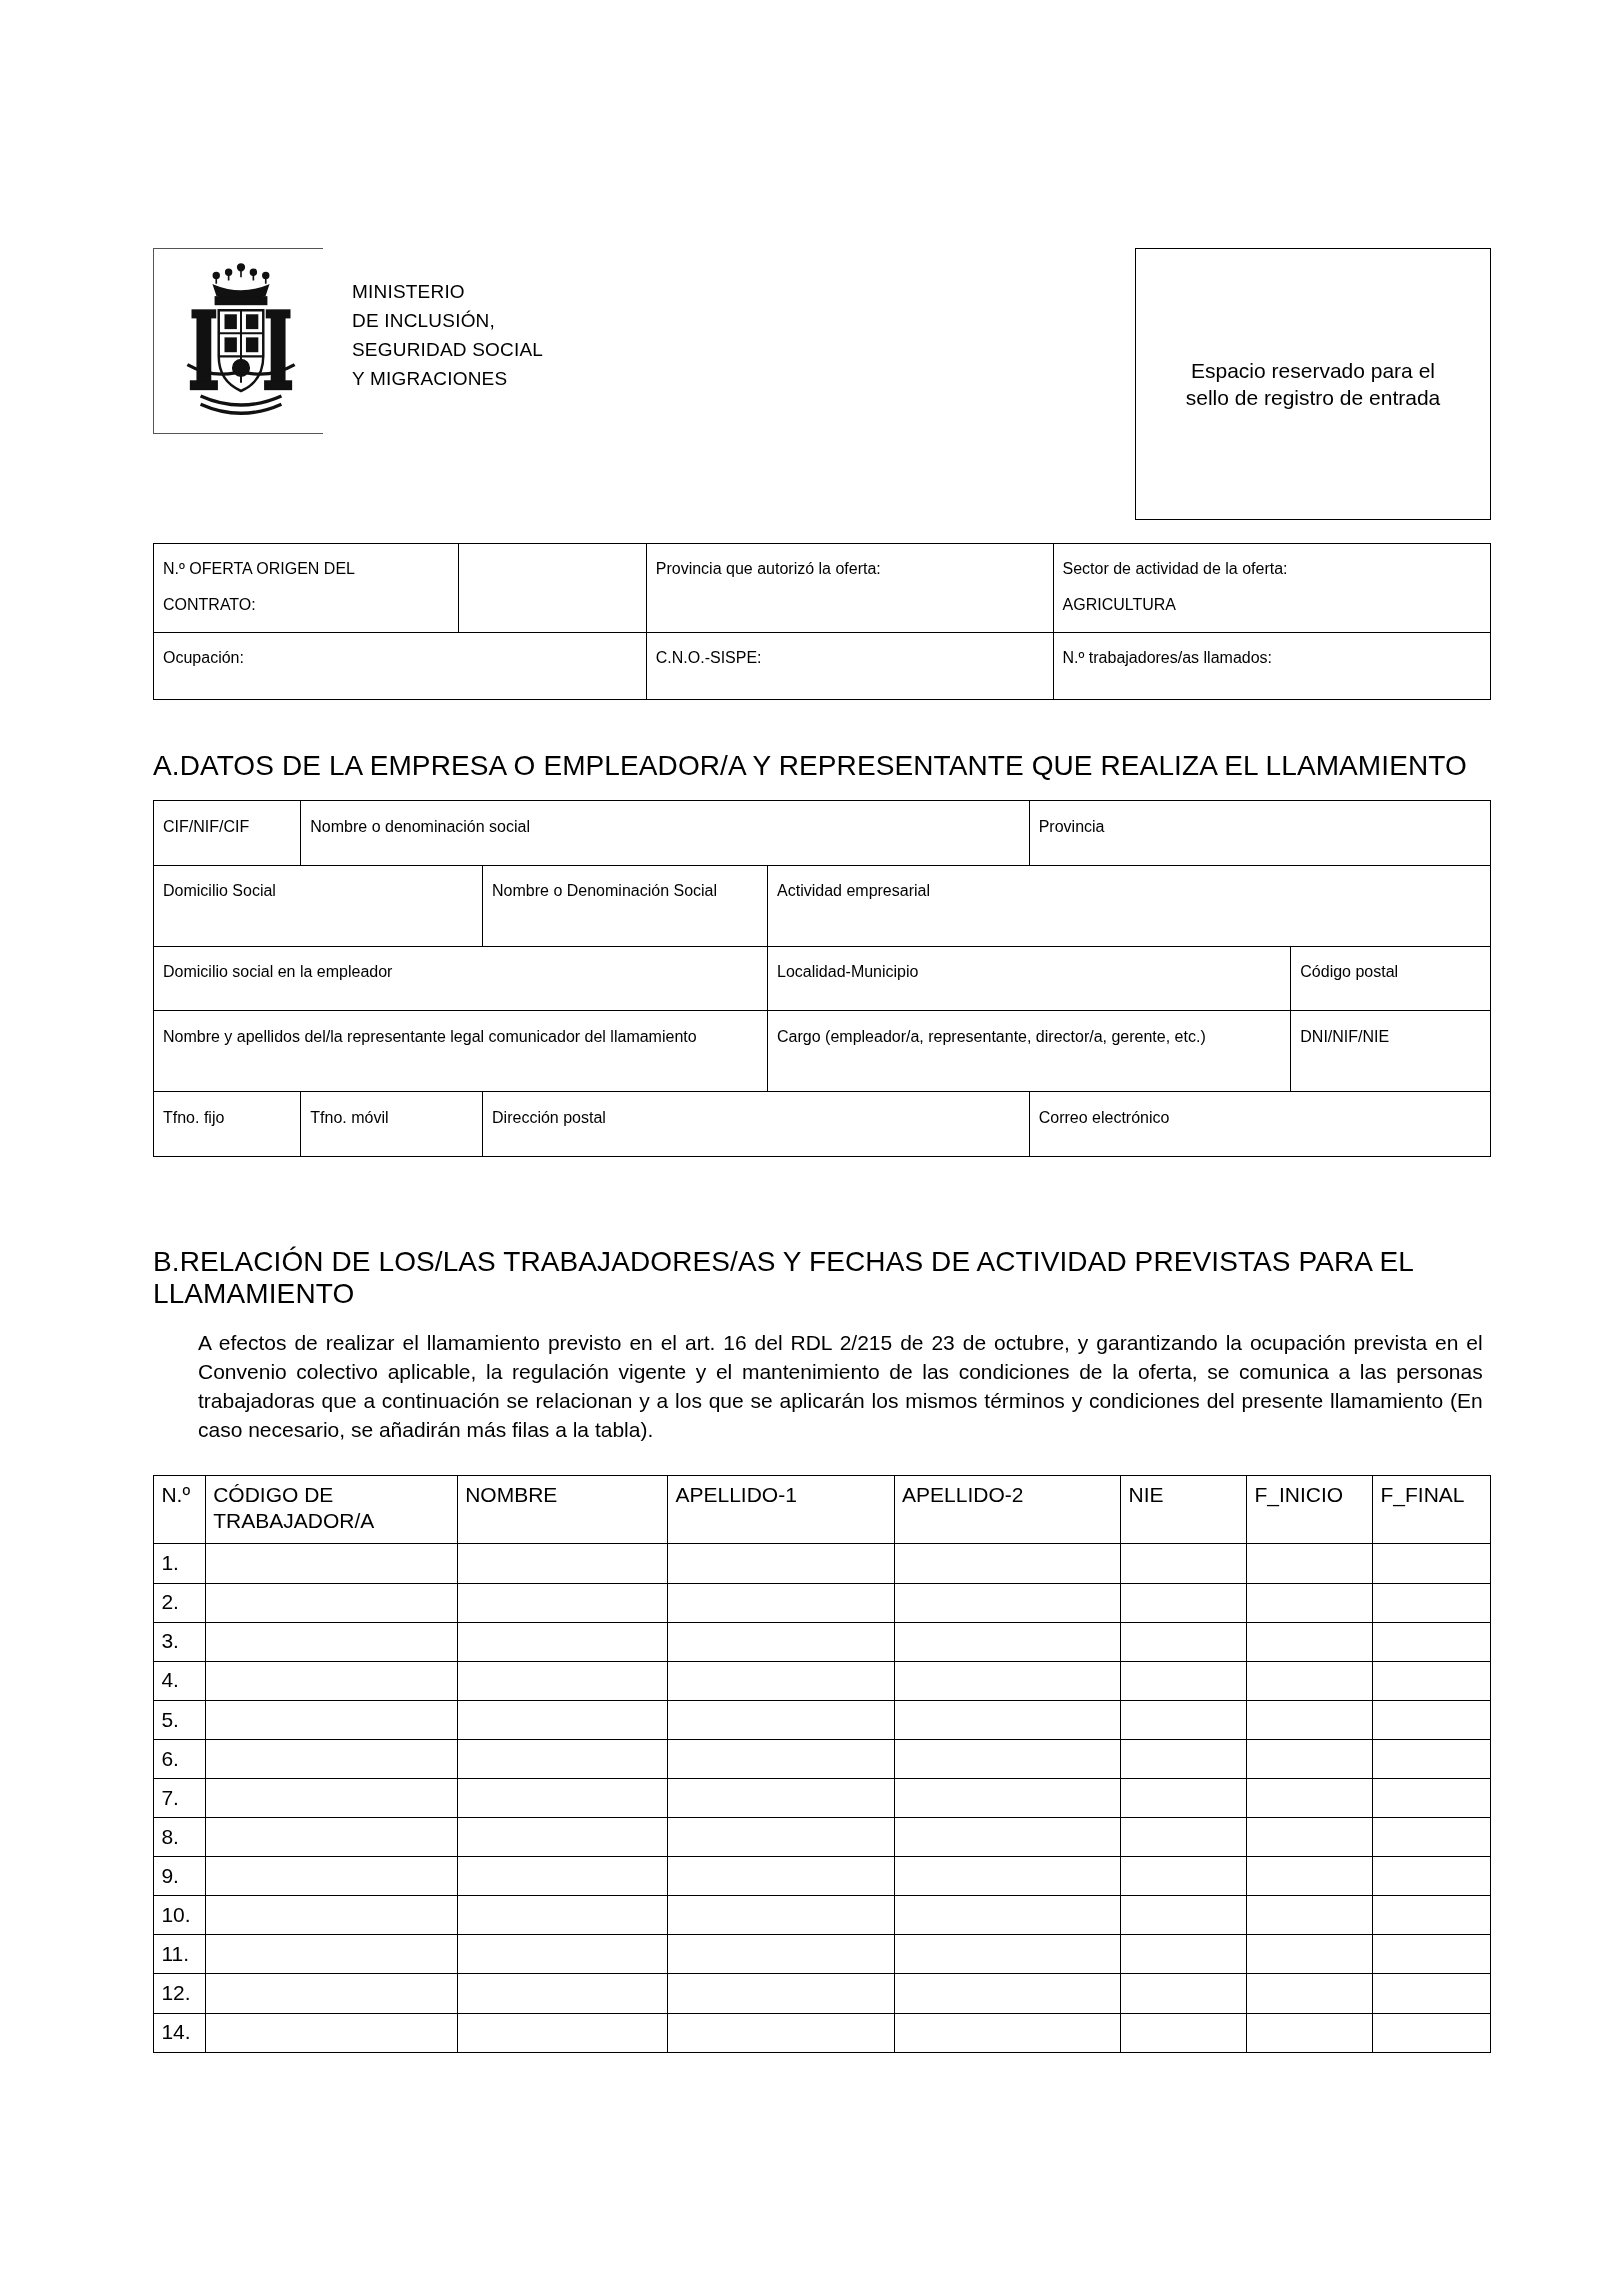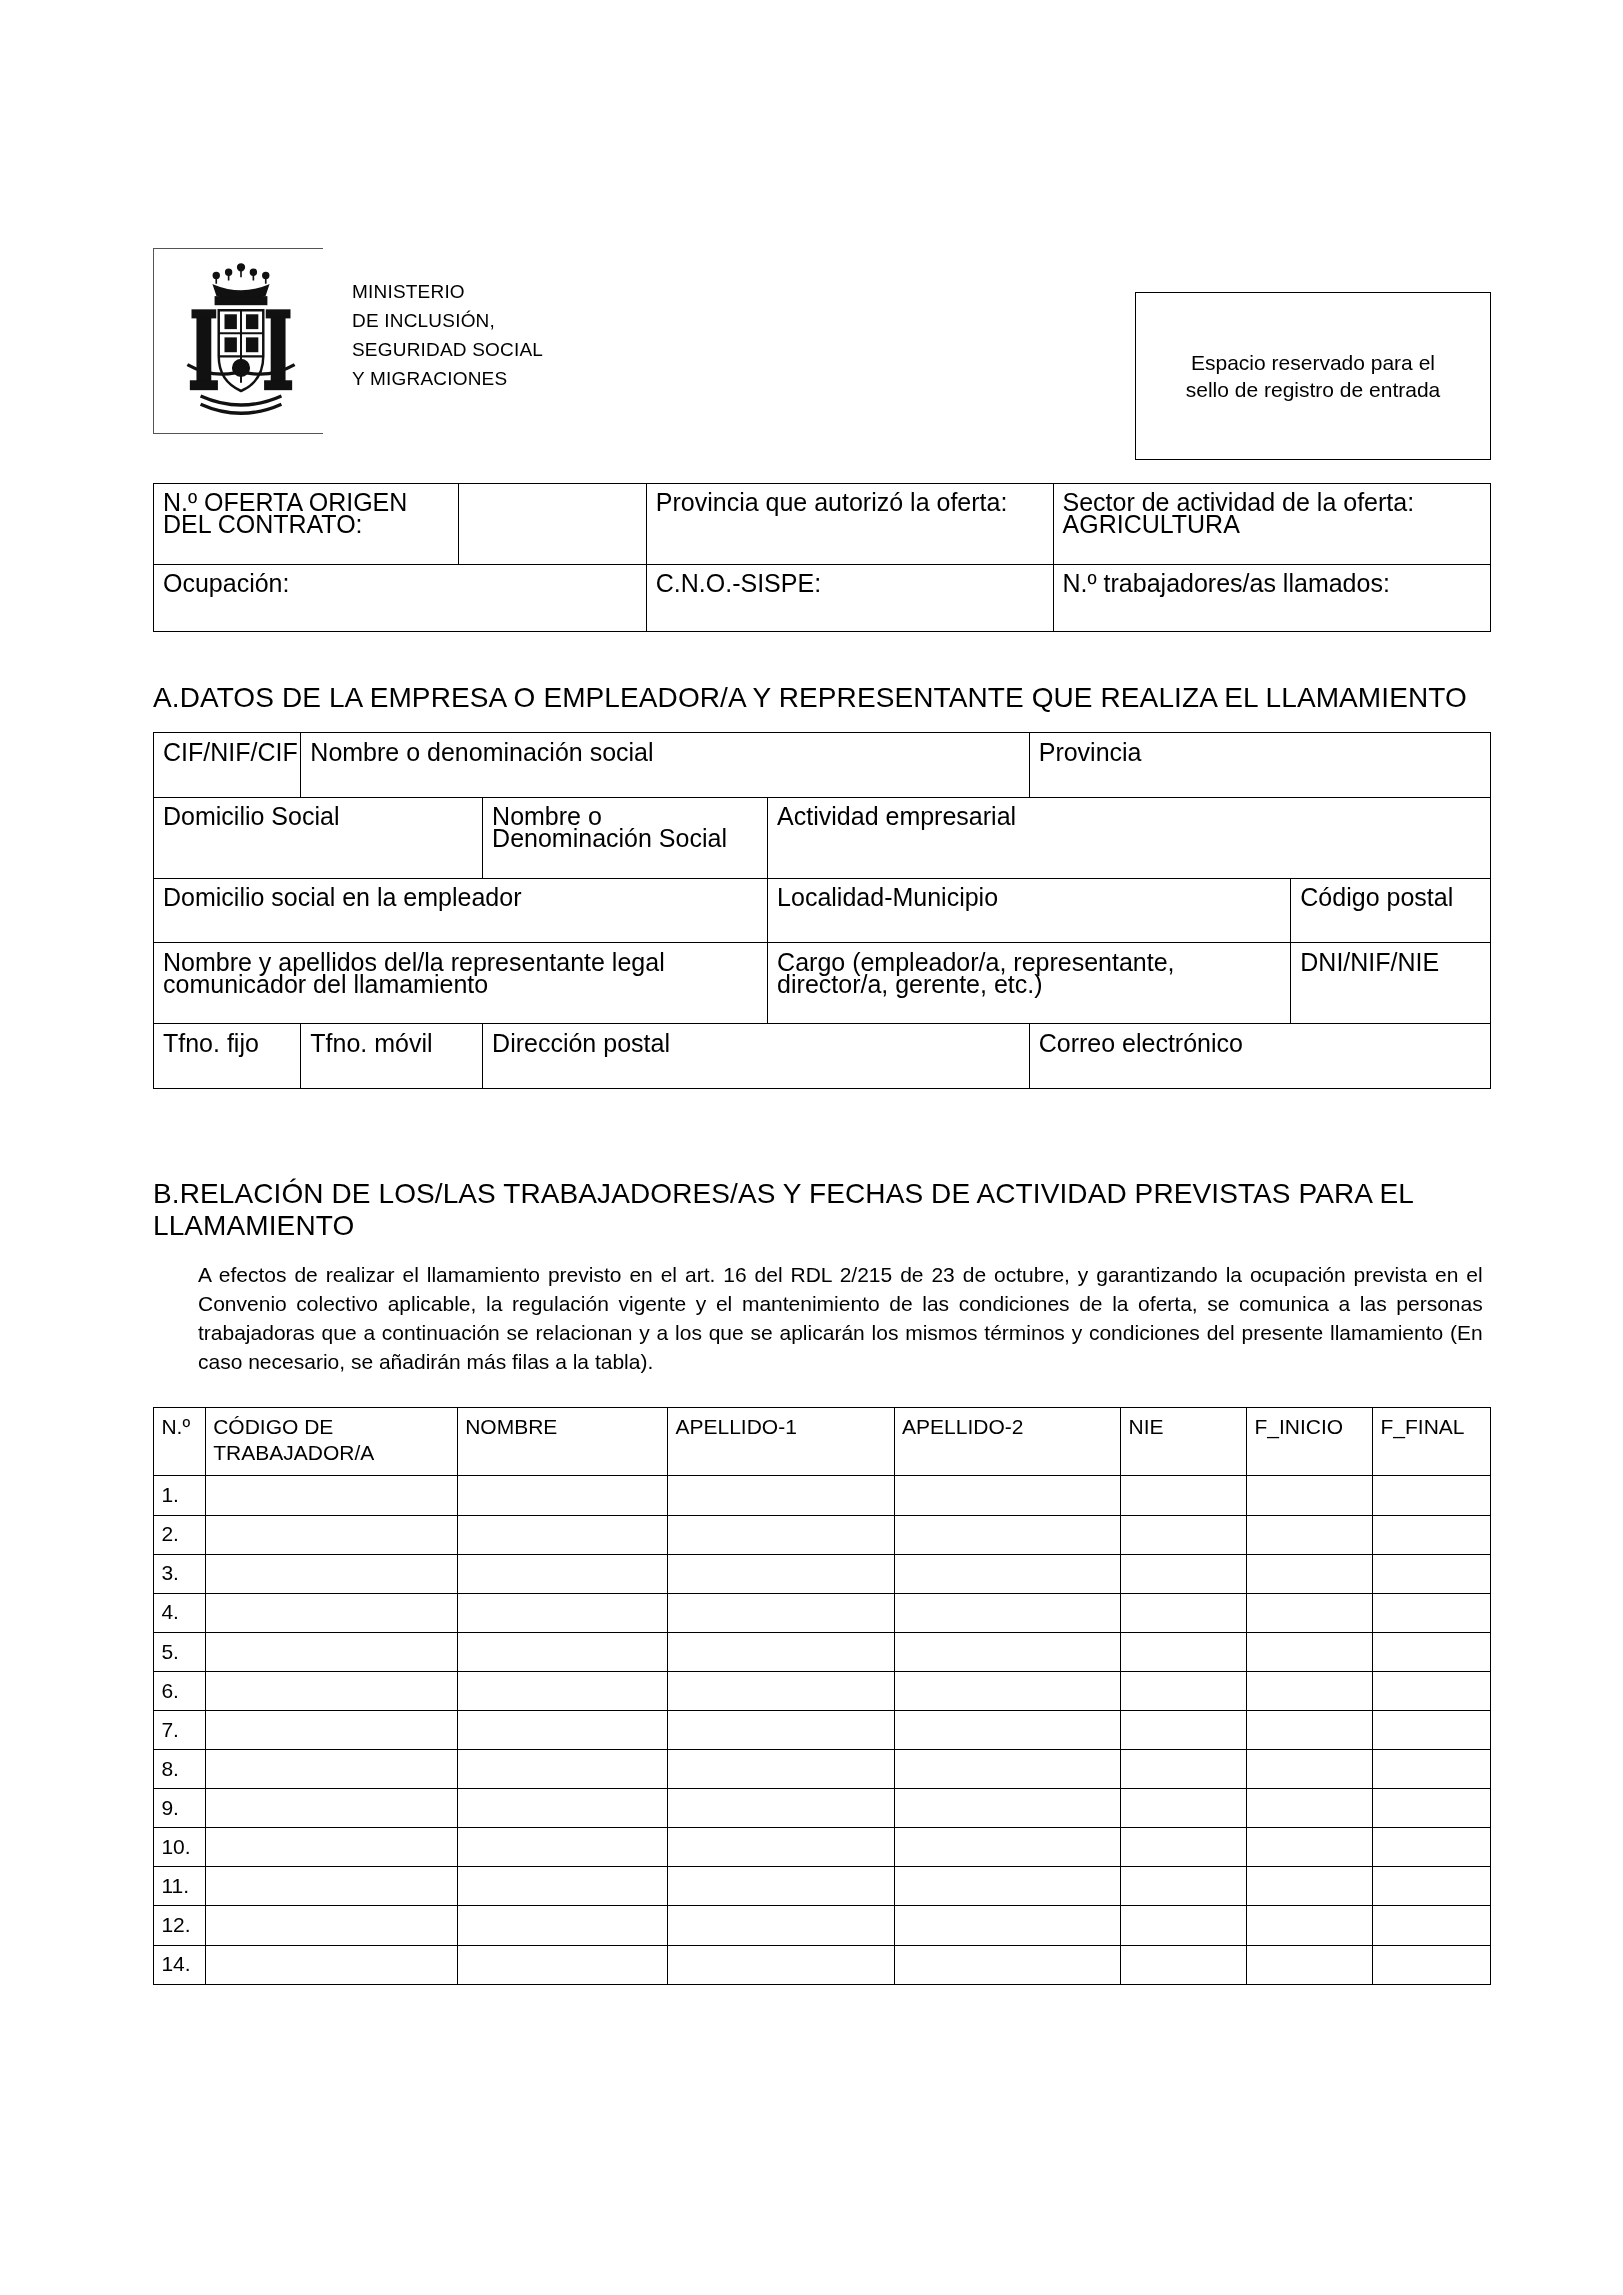--- a/index.html
+++ b/index.html
@@ -46,46 +46,45 @@
   }
   .ministry-lines {
     margin-left: 29px;
     margin-top: 29px;
     font-size: 19px;
     line-height: 29px;
     letter-spacing: 0.2px;
   }
   .stamp-box {
     width: 356px;
-    height: 168px;
+    height: 272px;
     border: 1.7px solid #000;
     box-sizing: border-box;
     display: flex;
     align-items: center;
     justify-content: center;
     text-align: center;
     font-size: 21px;
     line-height: 27px;
     padding: 0 22px;
-    margin-top: 44px;
   }
   .stamp-box span { display: block; }
 
   
   table.grid {
     border-collapse: collapse;
     width: 100%;
     table-layout: fixed;
   }
   table.grid td {
     border: 1.2px solid #000;
     vertical-align: top;
     padding: 7.4px 9px 8.3px 9px;
-    font-size: 25px;
-    line-height: 22px;
+    font-size: 16px;
+    line-height: 36px;
   }
   .top-table { margin-top: 23px; }
   .top-table td.h1 { height: 64px; }
   .top-table td.h2 { height: 51px; }
 
   .section-title {
     font-size: 28px;
     margin: 50px 0 18px 0;
     letter-spacing: 0.1px;
   }

